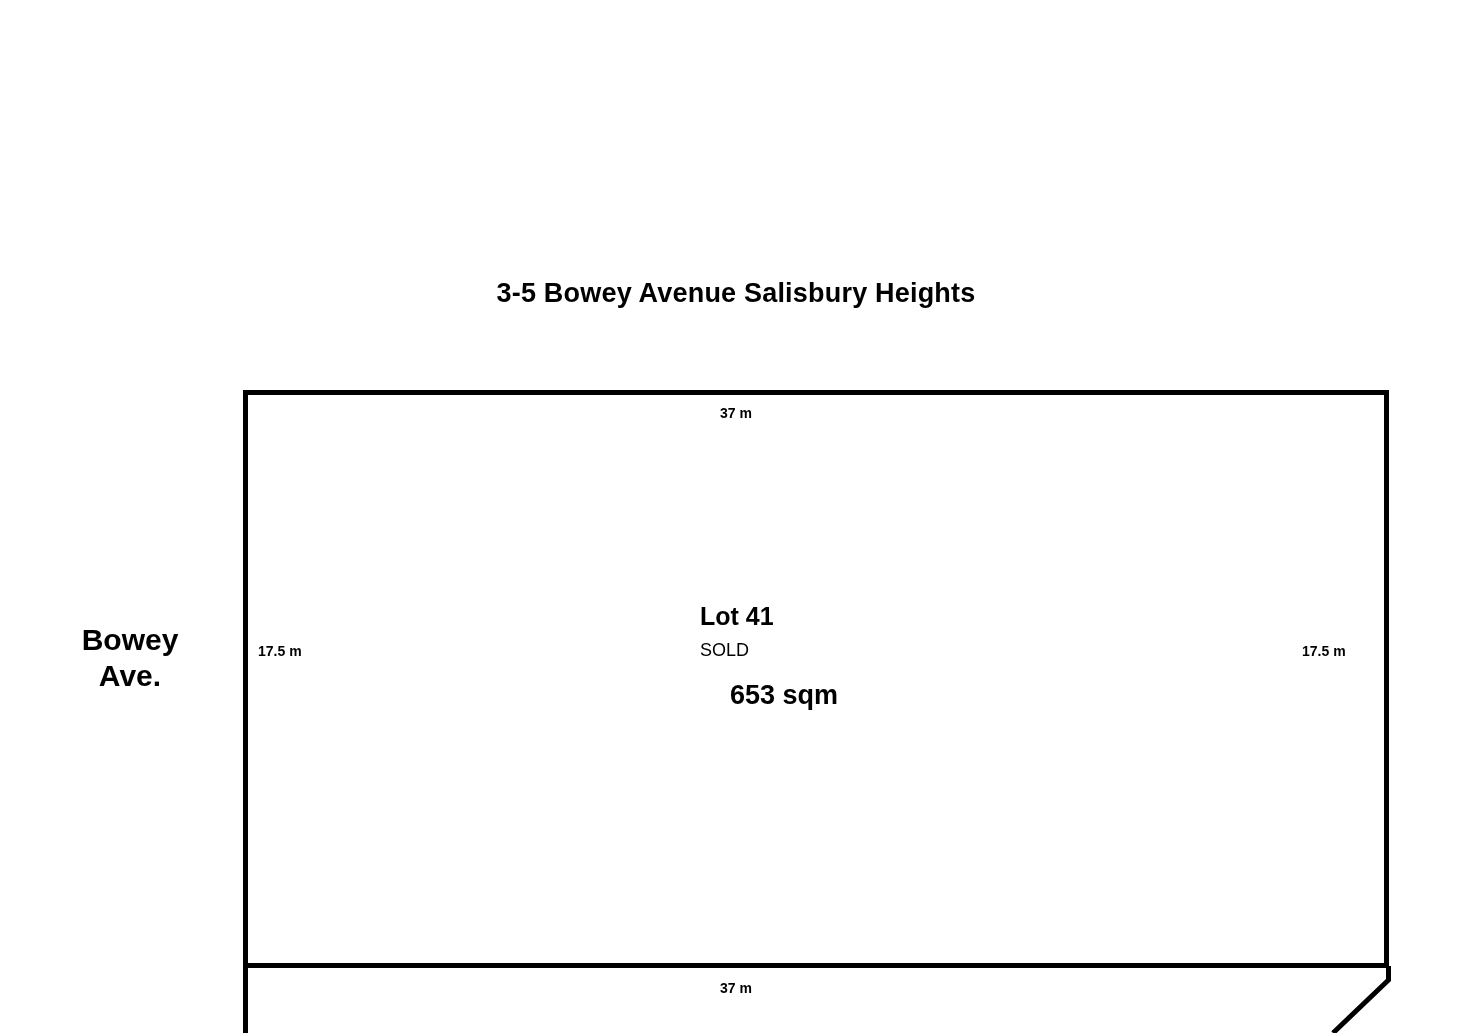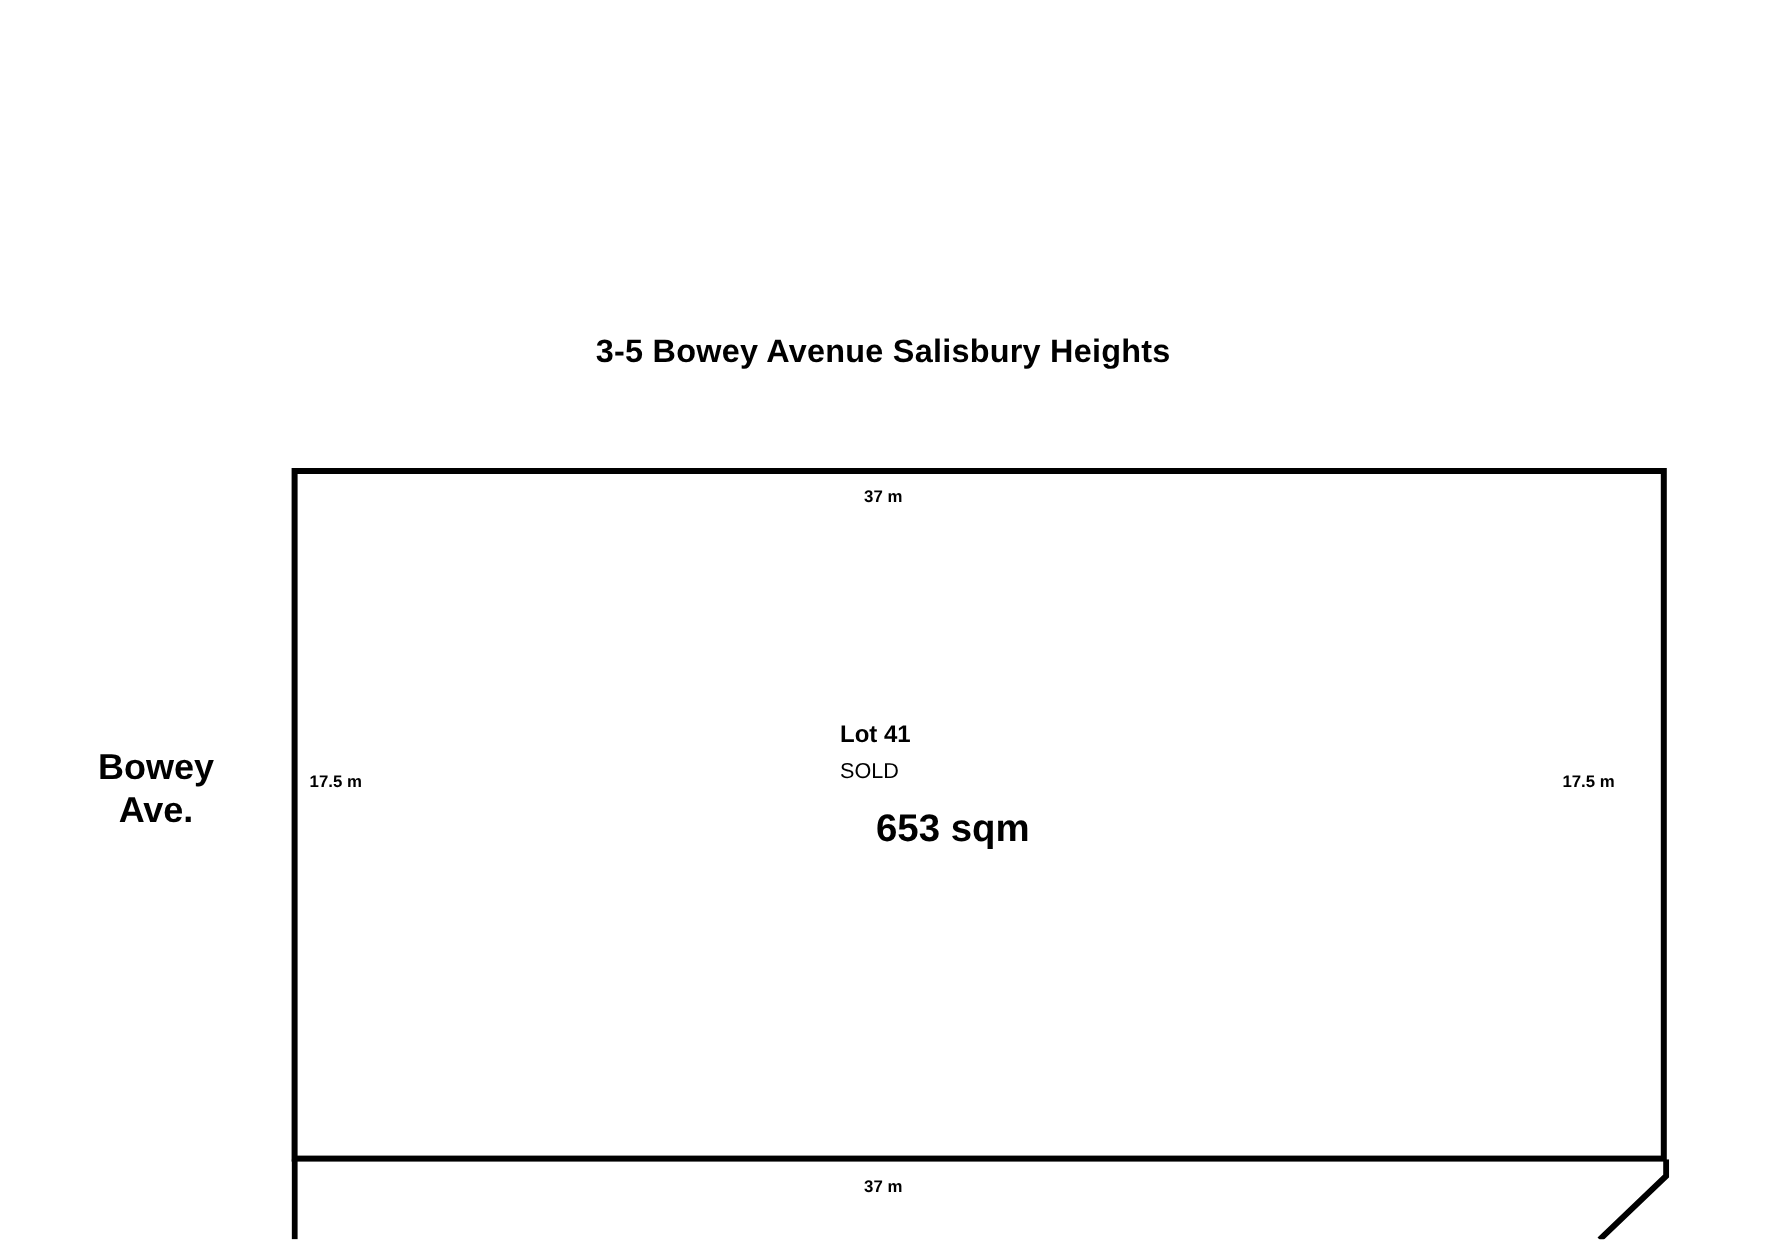--- a/index.html
+++ b/index.html
@@ -104,33 +104,33 @@
   
   .lot-info {
     position: absolute;
     left: 600px;
     top: 596px;
     width: 400px;
     text-align: left;
     color: #000000;
   }
   .lot-info .lot-number {
-    font-size: 20px;
+    font-size: 25px;
     font-weight: bold;
     margin: 0 0 0 100px;
     line-height: 1.6;
   }
   .lot-info .lot-status {
     font-size: 18px;
     font-weight: normal;
     margin: 0 0 0 100px;
     line-height: 1.6;
   }
   .lot-info .lot-area {
-    font-size: 32px;
+    font-size: 27px;
     font-weight: bold;
     margin: 14px 0 0 130px;
     line-height: 1.2;
   }
 </style>
 </head>
 <body>
 
 <div id="plan-root">
 

